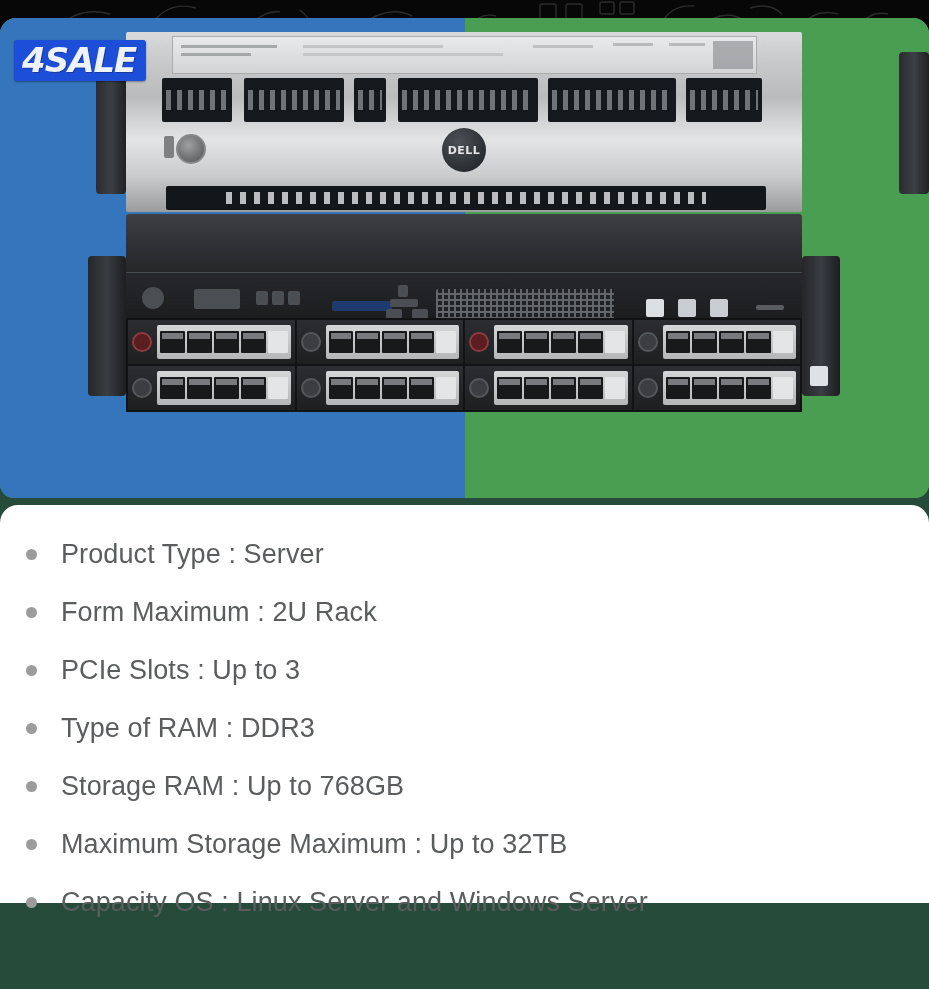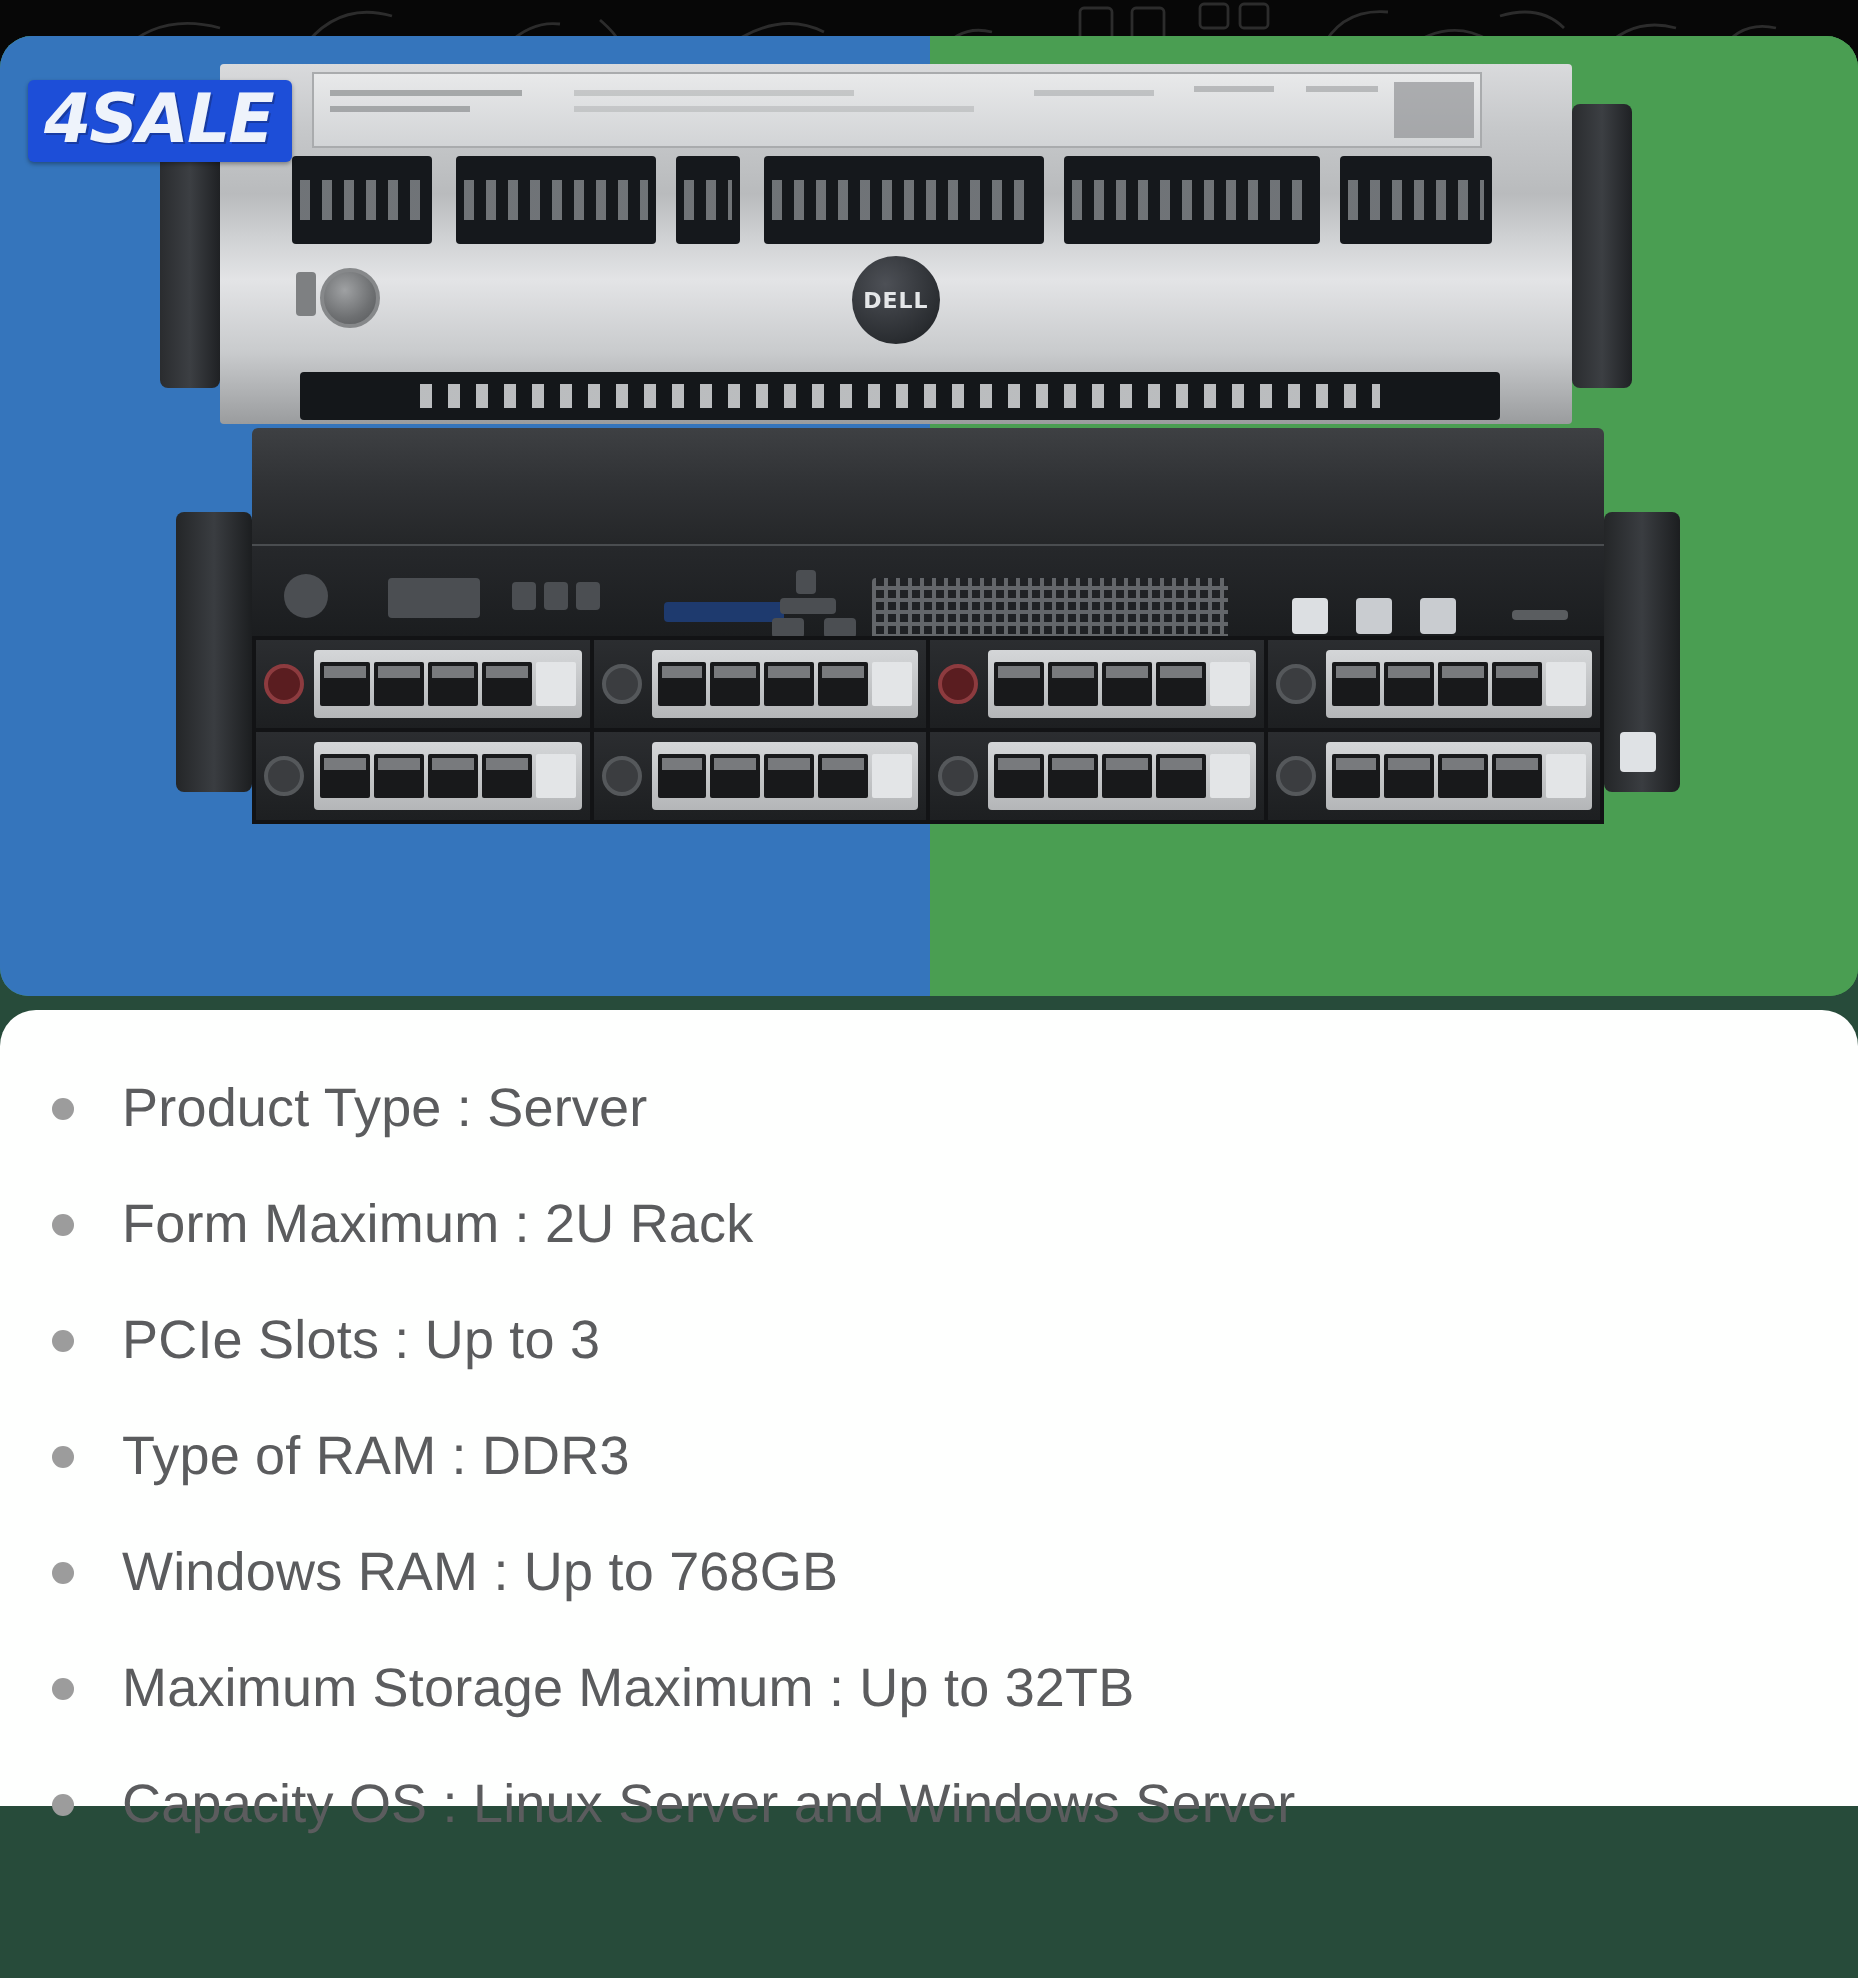--- a/index.html
+++ b/index.html
@@ -82,23 +82,23 @@
     line-height: 34px;
     letter-spacing: -1px;
     color: #eef3fb;
     text-shadow: 1px 1px 0 rgba(20,40,110,.5);
     display: block;
   }
 
   
   .server-top {
     position: absolute;
-    left: 80px;
+    left: 96px;
     top: 6px;
-    width: 736px;
+    width: 833px;
     height: 192px;
     z-index: 10;
   }
   .st-body {
     position: absolute;
     left: 30px; top: 8px;
     width: 676px; height: 180px;
     background: linear-gradient(180deg,#d9dadc 0%,#c6c8ca 18%,#b9bbbd 36%,#cfd1d3 48%,#e3e4e6 60%,#c9cbcd 80%,#9a9c9e 100%);
     border-radius: 2px;
     overflow: hidden;
@@ -557,21 +557,21 @@
       <li class="spec-item">
         <span class="spec-bullet"></span>
         <span class="spec-text">PCIe Slots : Up to 3</span>
       </li>
       <li class="spec-item">
         <span class="spec-bullet"></span>
         <span class="spec-text">Type of RAM : DDR3</span>
       </li>
       <li class="spec-item">
         <span class="spec-bullet"></span>
-        <span class="spec-text">Windows RAM : Up to 768GB</span>
+        <span class="spec-text">Storage RAM : Up to 768GB</span>
       </li>
       <li class="spec-item">
         <span class="spec-bullet"></span>
         <span class="spec-text">Maximum Storage Maximum : Up to 32TB</span>
       </li>
       <li class="spec-item">
         <span class="spec-bullet"></span>
         <span class="spec-text">Capacity OS : Linux Server and Windows Server</span>
       </li>
     </ul>

